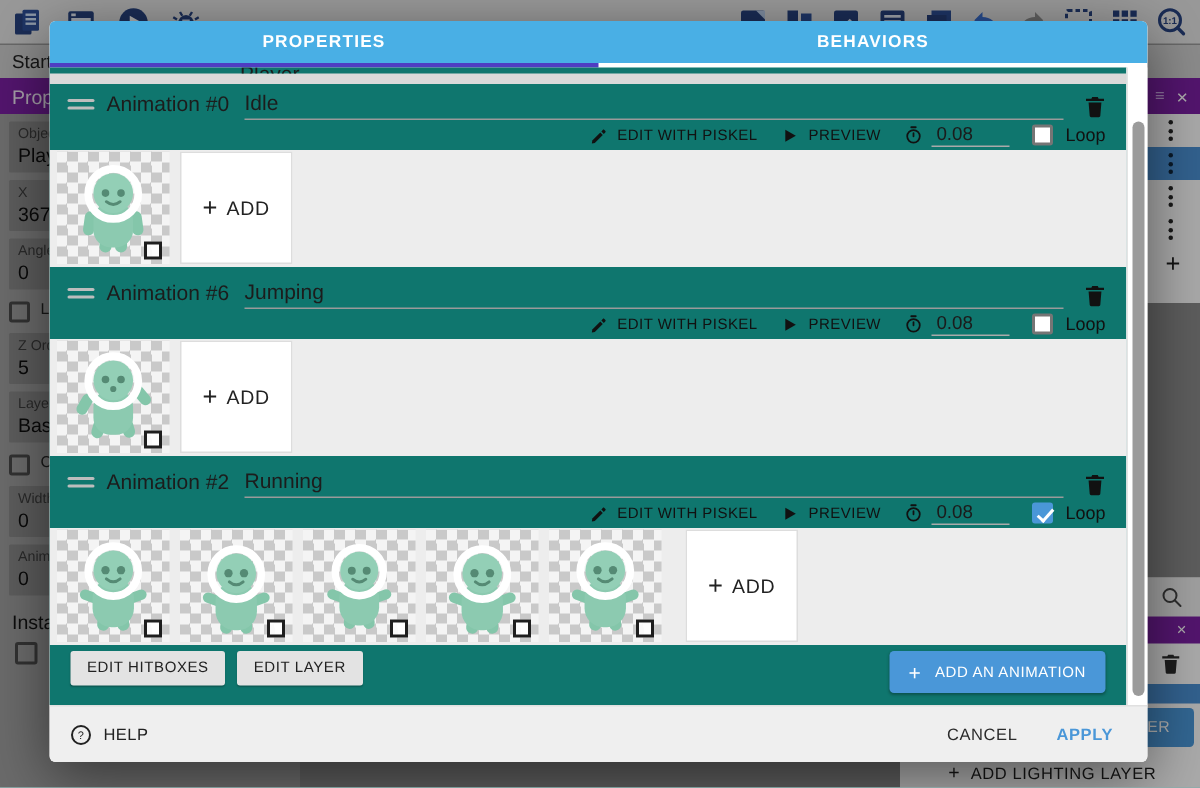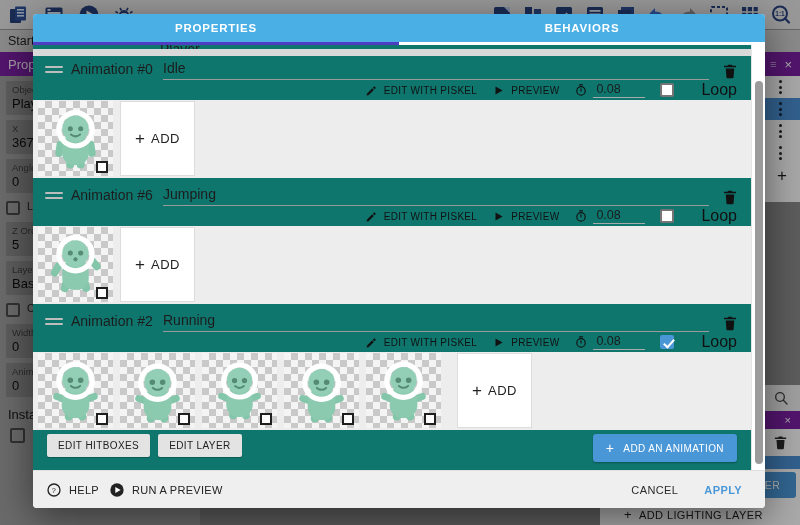--- a/index.html
+++ b/index.html
@@ -49,21 +49,21 @@
   .right-bottom { position:absolute; top:385px; left:600px; right:0; bottom:0; background:#fbfbfb; z-index:2; }
   .rpb-toolbar { height:26px; background:#ececec; display:flex; align-items:center; justify-content:flex-end; padding-right:11px; }
   .rpb-toolbar svg { width:16px; height:16px; color:#444; cursor:pointer; }
   .rpb-header { height:18px; background:#7b1fa2; display:flex; align-items:center; justify-content:flex-end; padding-right:9px; }
   .rpb-body { position:relative; height:100%; }
   .rpb-trash { position:absolute; top:5px; right:11px; width:17px; height:17px; color:#2b2b2b; cursor:pointer; }
   .rpb-trash svg { width:17px; height:17px; }
   .rpb-bluerow { position:absolute; top:27px; left:0; right:0; height:13px; background:#4a90d2; }
   .rpb-addlayer { position:absolute; top:43px; right:4px; width:94px; height:26px; background:#4a97d8; border-radius:3px;
                   color:#fff; font-size:10.5px; letter-spacing:.4px; display:flex; align-items:center; justify-content:center; cursor:pointer; }
-  .rpb-lighting { position:absolute; top:78px; left:24px; right:0; font-size:11px; letter-spacing:.4px;
+  .rpb-lighting { position:absolute; top:78px; left:3px; right:0; text-align:center; font-size:11px; letter-spacing:.4px;
                   color:#1f1f1f; cursor:pointer; white-space:nowrap; }
   .rpb-lighting .plus { margin-right:7px; font-size:13px; }
 
   
   .overlay { position:absolute; inset:0; background:rgba(0,0,0,0.32); z-index:5; }
 
   
   .modal { position:absolute; left:33px; top:14px; width:732px; height:494px; background:#fff; z-index:10;
            border-radius:4px; overflow:hidden; box-shadow:0 10px 40px rgba(0,0,0,.5); }
   .m-tabs { position:absolute; top:0; left:0; right:0; height:28px; background:#49afe5; display:flex; }
@@ -90,21 +90,21 @@
   .tool { display:flex; align-items:center; gap:6px; font-size:10px; color:#111; letter-spacing:.3px; cursor:pointer; white-space:nowrap; }
   .tool svg { width:13px; height:13px; color:#111; }
   .timefield { display:flex; align-items:center; gap:5px; cursor:text; }
   .timefield svg { width:14px; height:14px; color:#111; }
   .timefield u { text-decoration:none; display:inline-block; width:52px; border-bottom:1px solid #aaa; font-size:12.5px; color:#1b1b1b; padding:0 3px 1px; }
   .loopbox { display:flex; align-items:center; gap:8px; cursor:pointer; }
   .cb { width:14px; height:14px; border:2px solid #757575; border-radius:2px; background:#fff; position:relative; }
   .cb.checked { background:#4a97d8; border-color:#4a97d8; }
   .cb.checked::after { content:""; position:absolute; left:4px; top:0px; width:4px; height:9px;
                        border:solid #fff; border-width:0 2px 2px 0; transform:rotate(42deg); }
-  .loop-label { font-size:16px; color:#111;margin-left:19px; }
+  .loop-label { font-size:12px; color:#111; }
 
   .frames { height:78px; background:#ededed; margin-bottom:4px; display:flex; gap:7px; padding:1px 0 2px 5px; align-items:center; }
   .thumb { width:75px; height:75px; position:relative; flex:0 0 auto; cursor:pointer;
            background:repeating-conic-gradient(#c9c9c9 0% 25%, #f4f4f4 0% 50%) 0 0/14px 14px; }
   .thumb .char { position:absolute; inset:3px; width:69px; height:69px; }
   .mini-check { position:absolute; right:5px; bottom:3px; width:12px; height:12px; border:2px solid #1e1e1e;
                 background:rgba(255,255,255,.9); }
   .frames[data-pose="run"] .thumb:nth-child(2) .char,
   .frames[data-pose="run"] .thumb:nth-child(4) .char { transform:translateY(2px); }
   .frames[data-pose="run"] .thumb:nth-child(3) .char { transform:scale(.96); }
@@ -619,24 +619,18 @@
       <div class="m-thumbtrack"></div>
     </div>
 
     <div class="m-footer">
       <span class="f-item">
           <svg>
             <use href="#i-help"></use>
           </svg>
           <span>HELP</span>
         </span>
-      <span class="f-item">
-          <svg>
-            <use href="#i-runplay"></use>
-          </svg>
-          <span>RUN A PREVIEW</span>
-        </span>
       <span class="f-spacer"></span>
       <span class="f-cancel">CANCEL</span>
       <span class="f-apply">APPLY</span>
     </div>
   </div>
 </div>
 
 </body></html>

